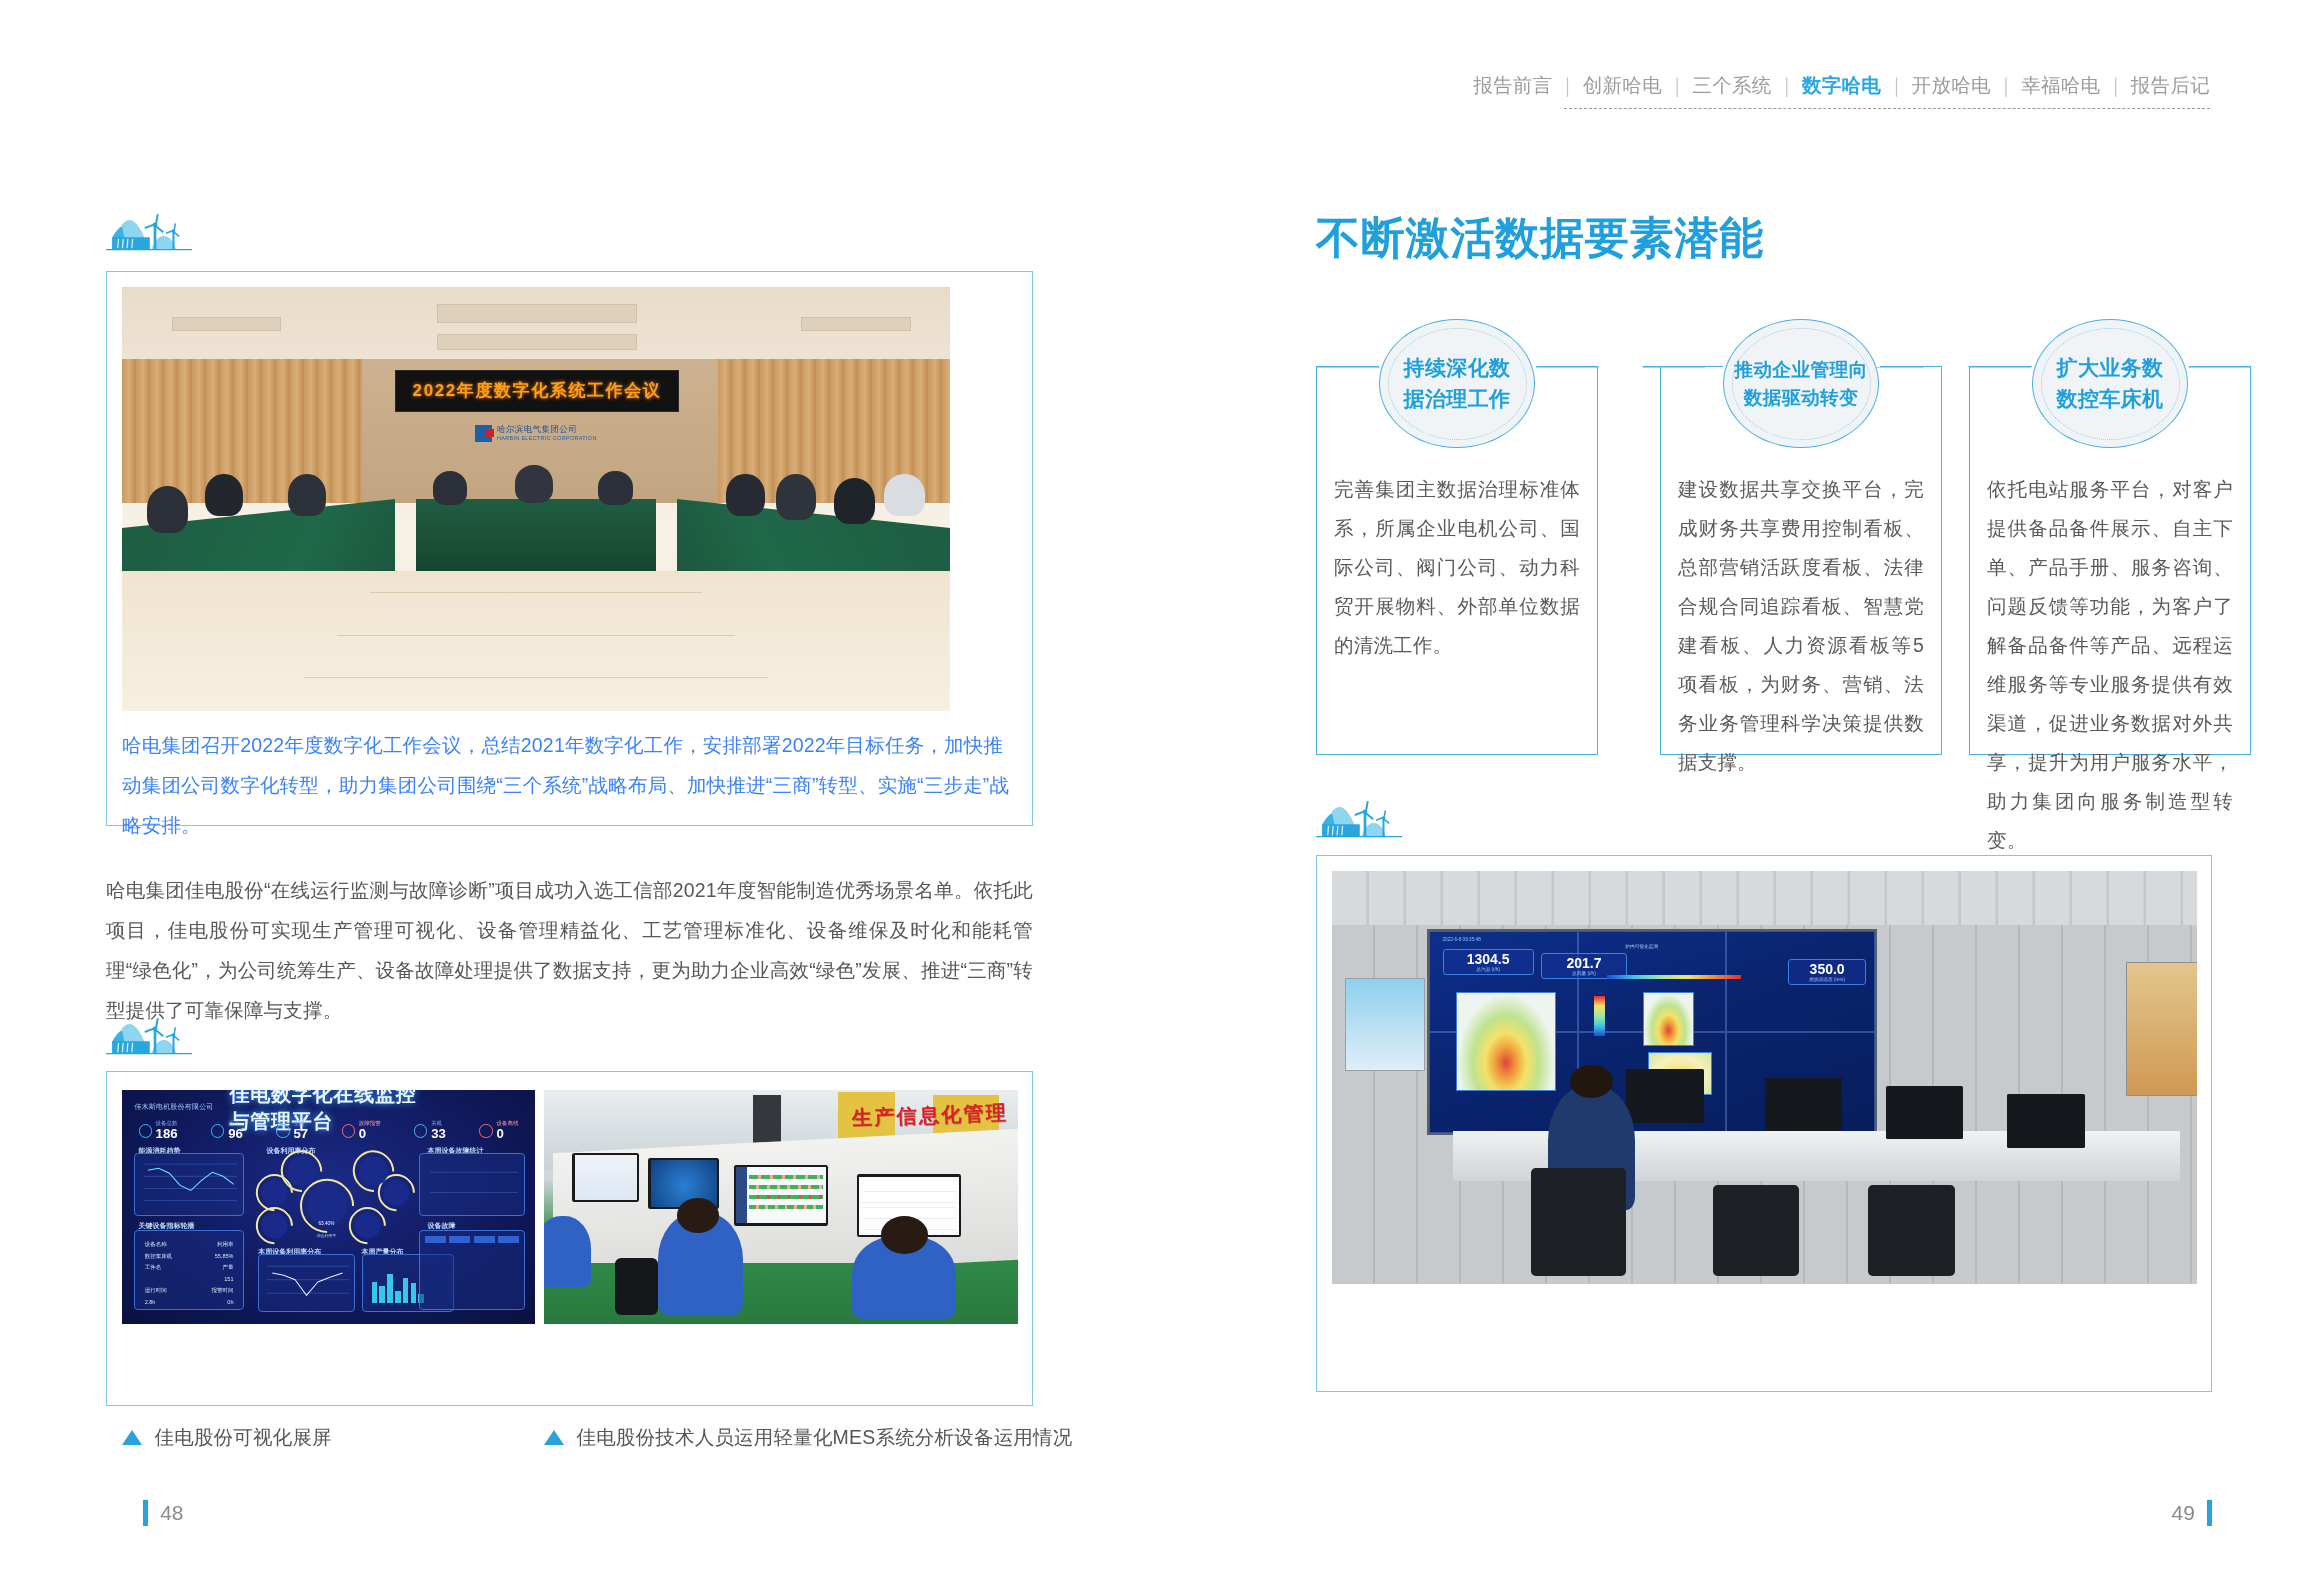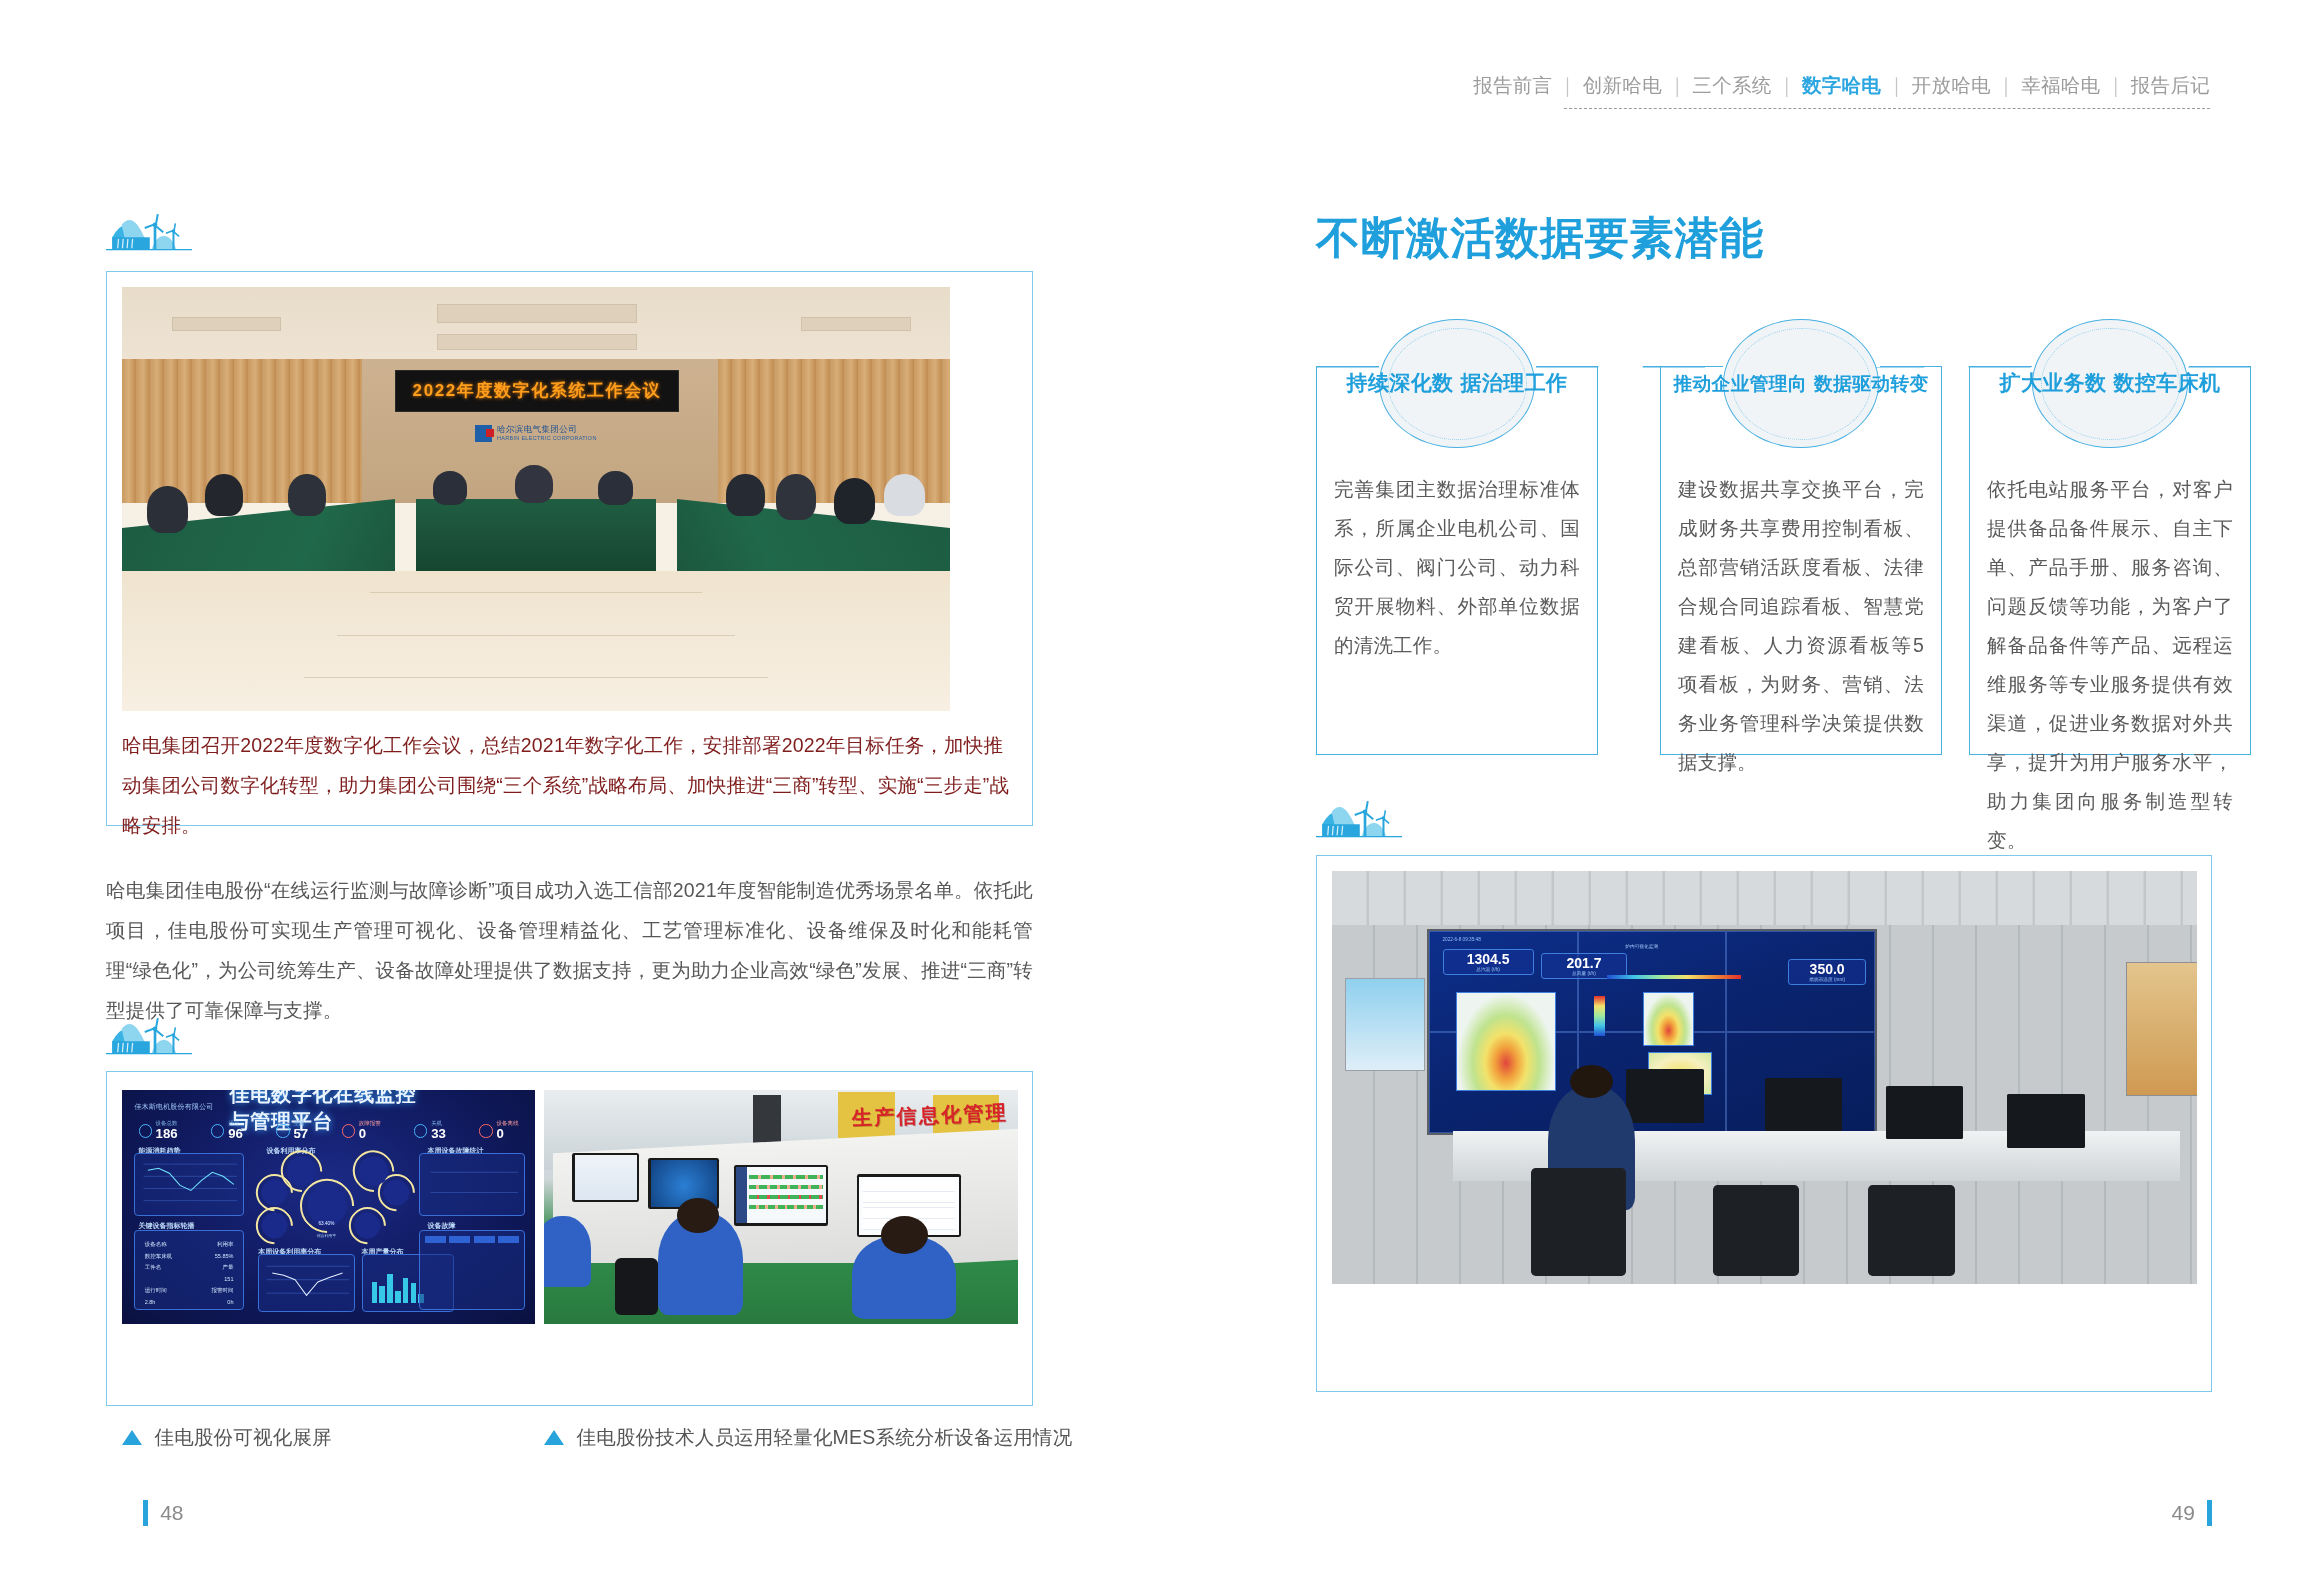--- a/index.html
+++ b/index.html
@@ -305,21 +305,21 @@
   .ctrl-rightimgs { position:absolute; right:0; top:20%; width:10%; height:45%;
     background:linear-gradient(180deg,#e3c58d,#cf9a52); border:1.6px solid #8e8f92; }
 
   
   .caption-box {
     position: absolute;
     box-sizing: border-box;
   }
   .caption-text {
     font-size: 19.5px;
-    color: #7f1d1d;
+    color: #3b82f6;
     line-height: 2.05;
     letter-spacing: 0.2px;
   }
   .body-text {
     font-size: 19.5px;
     color: #575757;
     line-height: 2.05;
     letter-spacing: 0.2px;
     text-align: justify;
   }
@@ -356,21 +356,21 @@
     border-radius:50%;
     background:#f1f4f7;
     border:1.6px solid #49b0e2;
     box-sizing:border-box;
     display:flex; align-items:center; justify-content:center;
   }
   .card-badge-in {
     width:139px; height:112px; border-radius:50%;
     border:1.6px dotted #8fd0ee;
     box-sizing:border-box;
-    display:flex; flex-direction:row; align-items:center; justify-content:center;
+    display:flex; flex-direction:column; align-items:center; justify-content:center;
     gap:7px;
   }
   .card-badge-in span {
     font-size:21px; font-weight:bold; color:#1f9fdb; letter-spacing:0.4px;
     line-height:1.15; white-space:nowrap;
   }
   .card-notch {
     position:absolute; top:-1.6px; height:1.6px; background:#ffffff;
   }
   .card-body {

